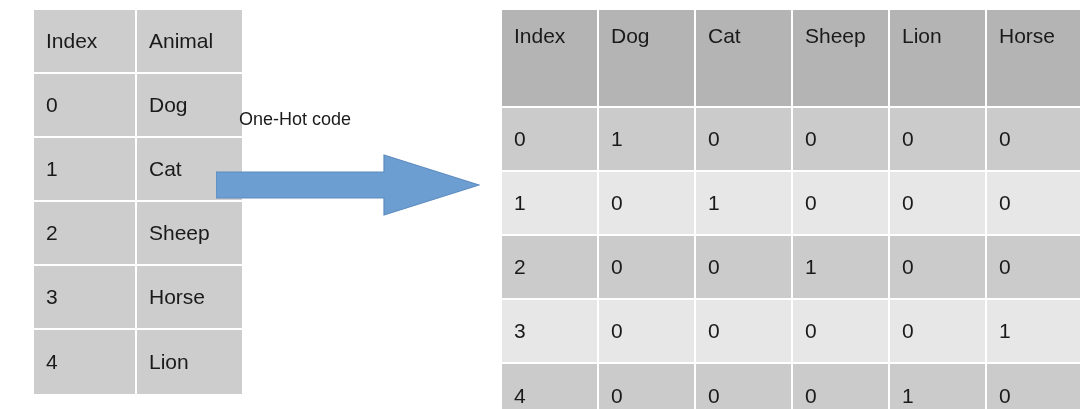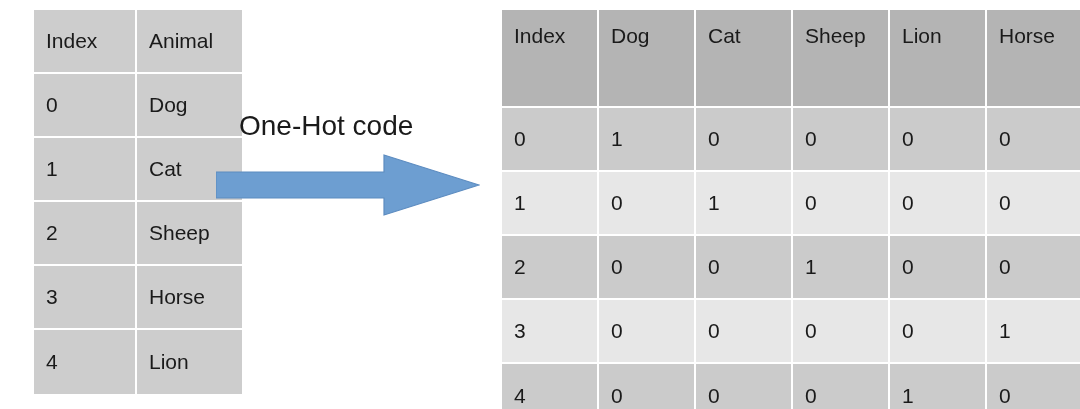--- a/index.html
+++ b/index.html
@@ -88,21 +88,21 @@
     width: 264px;
     height: 70px;
   }
   #arrow-shape svg { display: block; }
 
   
   #arrow-label {
     position: absolute;
     left: 239px;
     top: 109px;
-    font-size: 28px;
+    font-size: 18px;
     color: #1a1a1a;
     line-height: 1.2;
     white-space: nowrap;
   }
 </style>
 </head>
 <body>
 
 <div id="canvas">
 

